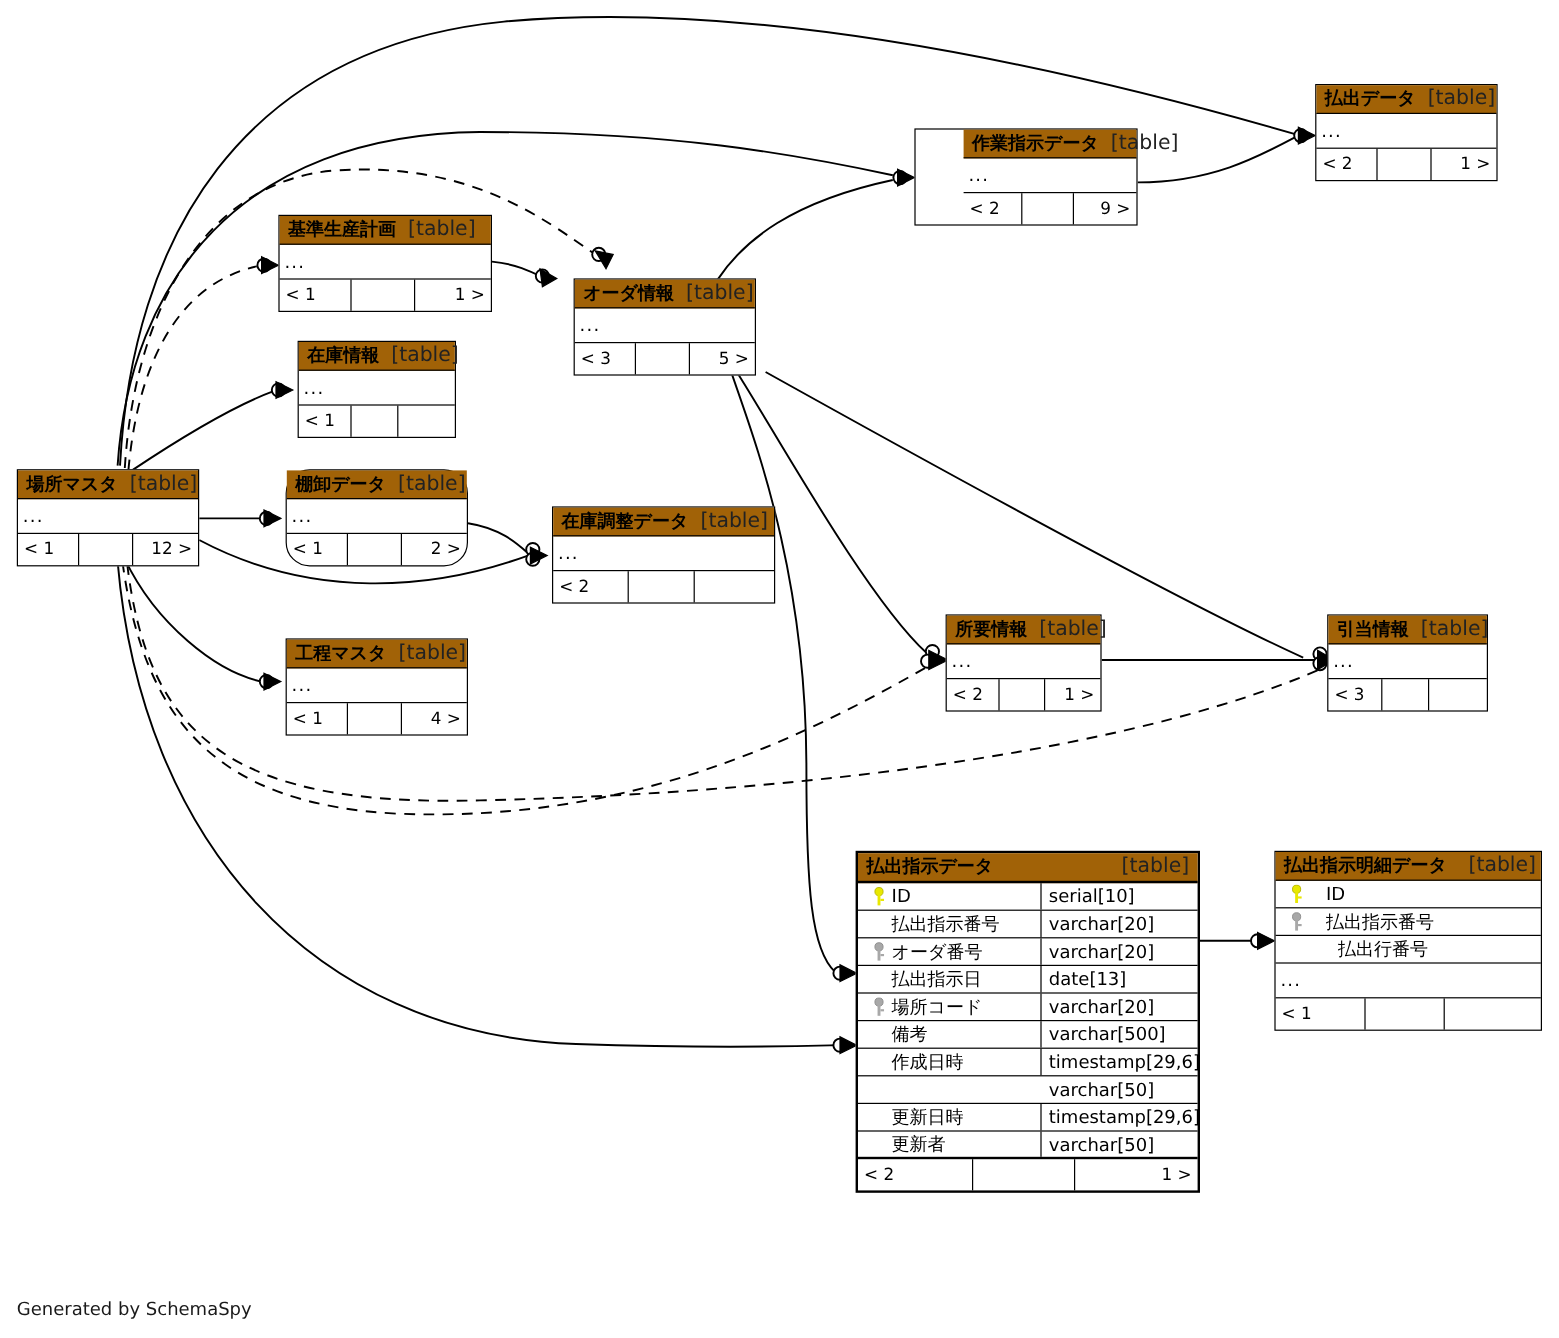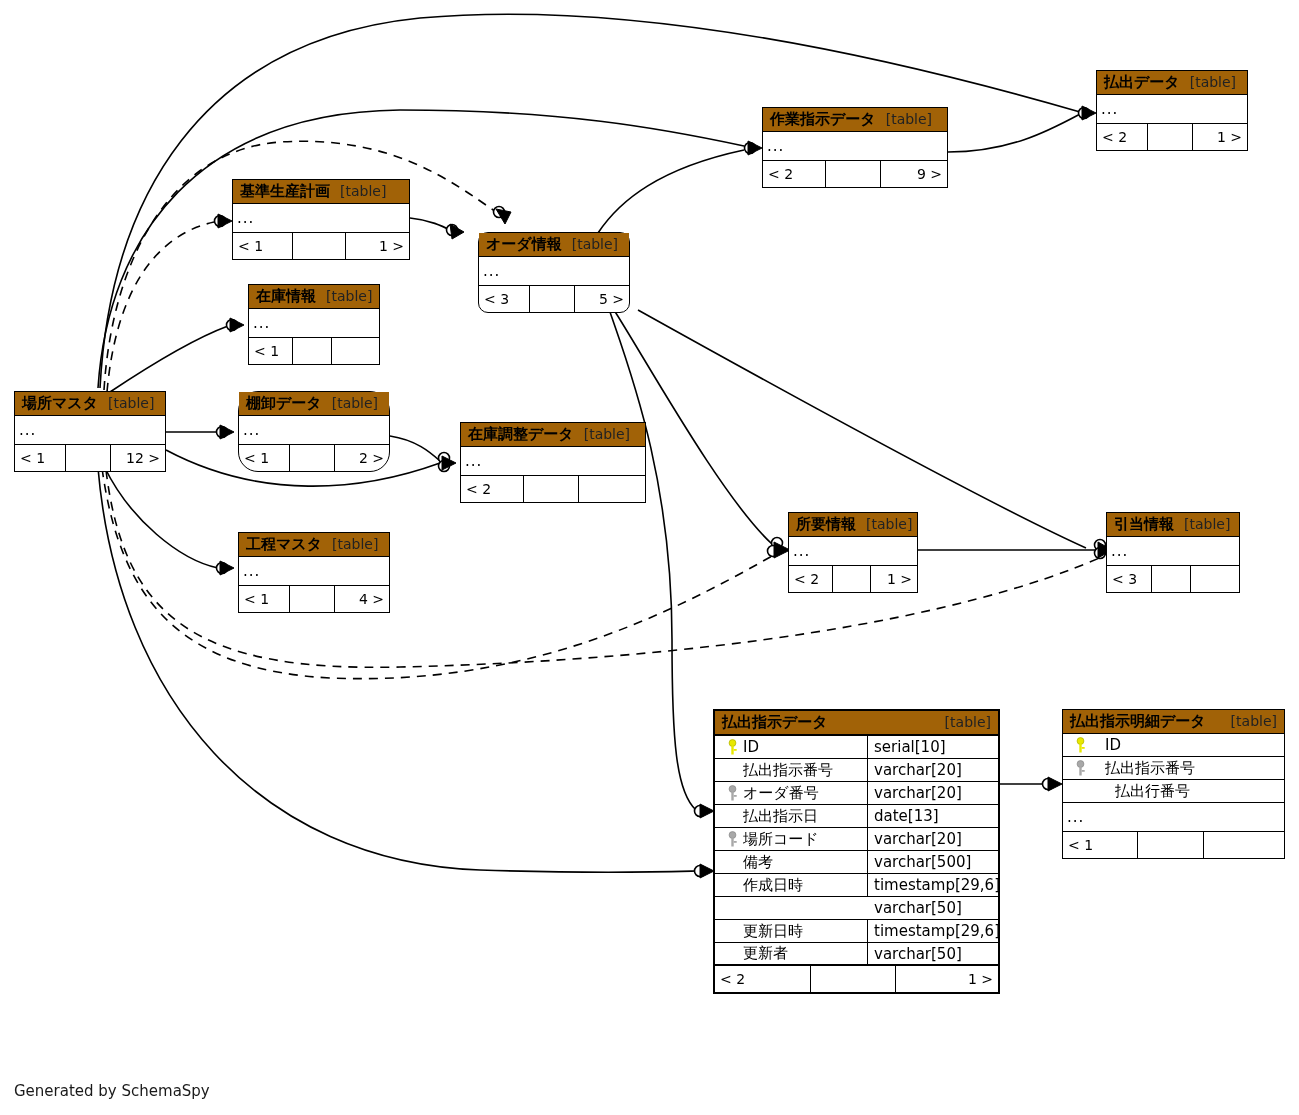--- a/index.html
+++ b/index.html
@@ -68,21 +68,21 @@
     border-bottom-width: 2px;
     justify-content: space-between;
   }
   .tname {
     font-weight: bold;
     font-size: 15px;
     color: #000000;
     line-height: 18px;
   }
   .ttag {
-    font-size: 14px;
+    font-size: 17px;
     color: #222222;
     margin-left: 10px;
     line-height: 18px;
   }
   .thead.spread { justify-content: space-between; }
   .thead.spread .ttag { margin-left: 18px; }
 
   .ellipsis-row {
     height: 29px;
     box-sizing: border-box;
@@ -258,21 +258,21 @@
       <span class="ttag">[table]</span>
     </div>
     <div class="ellipsis-row">...</div>
     <div class="foot">
       <div class="fl">&lt; 2</div>
       <div class="fm"></div>
       <div class="fr">1 &gt;</div>
     </div>
   </div>
 
-  <div class="tbl" style="left:762px; top:107px; width:186px;">
+  <div class="tbl" style="left:762px; top:107px; width:186px;padding-left:40px;">
     <div class="thead">
       <span class="tname">作業指示データ</span>
       <span class="ttag">[table]</span>
     </div>
     <div class="ellipsis-row">...</div>
     <div class="foot">
       <div class="fl">&lt; 2</div>
       <div class="fm"></div>
       <div class="fr">9 &gt;</div>
     </div>
@@ -284,21 +284,21 @@
       <span class="ttag">[table]</span>
     </div>
     <div class="ellipsis-row">...</div>
     <div class="foot">
       <div class="fl">&lt; 1</div>
       <div class="fm"></div>
       <div class="fr">1 &gt;</div>
     </div>
   </div>
 
-  <div class="tbl" style="left:478px; top:232px; width:152px;border-radius:10px;">
+  <div class="tbl" style="left:478px; top:232px; width:152px;">
     <div class="thead">
       <span class="tname">オーダ情報</span>
       <span class="ttag">[table]</span>
     </div>
     <div class="ellipsis-row">...</div>
     <div class="foot">
       <div class="fl">&lt; 3</div>
       <div class="fm"></div>
       <div class="fr">5 &gt;</div>
     </div>

